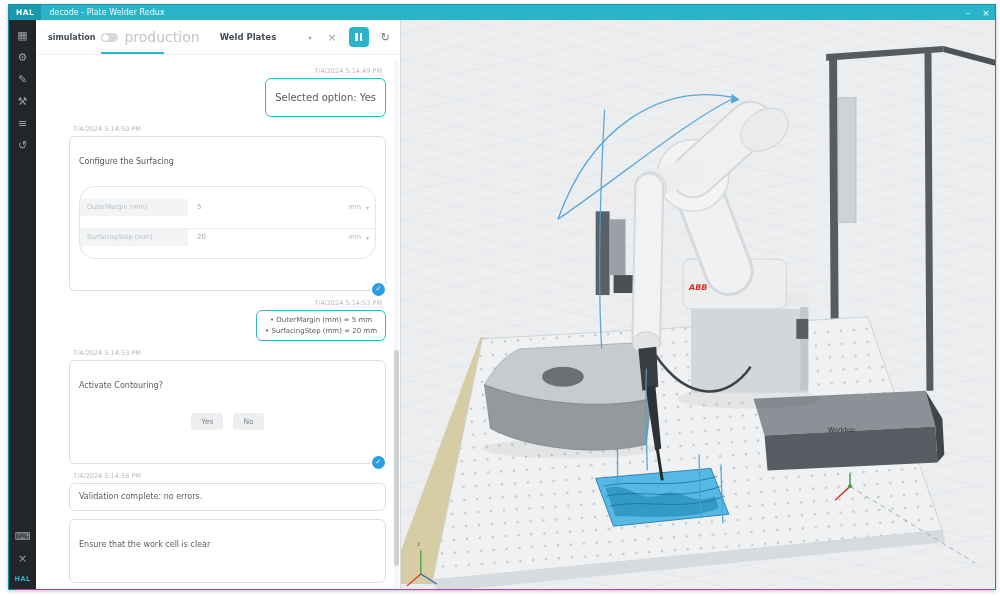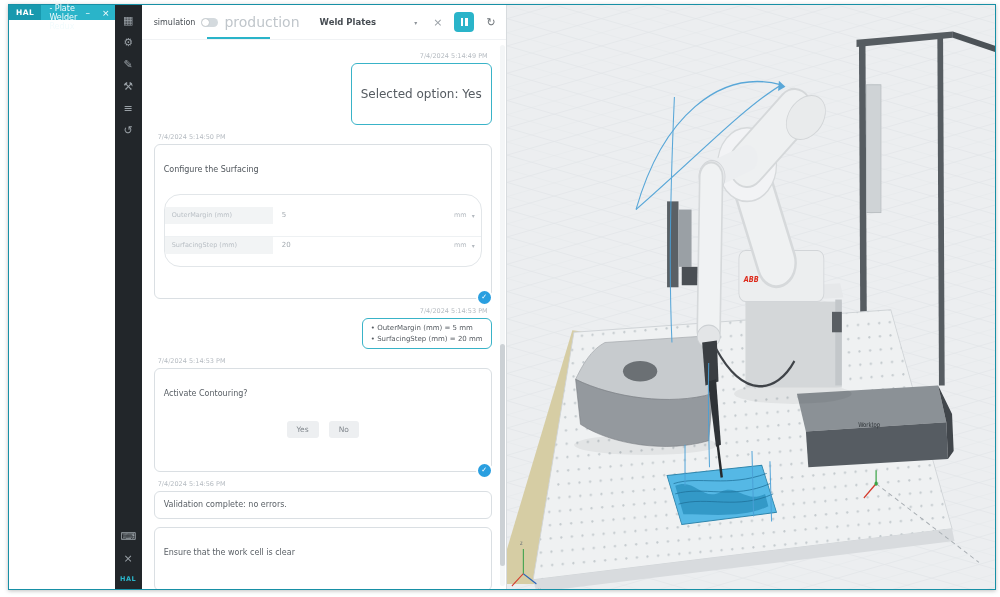--- a/index.html
+++ b/index.html
@@ -4,67 +4,67 @@
 <style>
   html,body { margin:0; padding:0; }
   body {
     width:1000px; height:597px; overflow:hidden; background:#ffffff;
     font-family:"DejaVu Sans", "Liberation Sans", sans-serif;
     -webkit-font-smoothing:antialiased;
   }
   .app {
     position:absolute; left:8px; top:4px; width:988px; height:586px;
     border:1px solid #1790a6; background:#fff; box-sizing:border-box;
-    box-shadow:0 1px 4px rgba(0,0,0,.25); display:flex; 
+    box-shadow:0 1px 4px rgba(0,0,0,.25); display:flex; flex-direction:column;
   }
   
   .titlebar { height:15px; flex:0 0 15px; background:#2ab4c9; display:flex; align-items:center; }
   .tb-logo { background:#1899ae; color:#fff; font-weight:bold; font-size:7.5px; padding:0 7px;
     align-self:stretch; display:flex; align-items:center; letter-spacing:.5px; }
   .tb-title { color:#f2fbfd; margin-left:8px; flex:1; font-size:8px; }
   .tb-btn { color:#fff; width:18px; text-align:center; font-size:9px; cursor:default; }
   
   .main { flex:1; display:flex; min-height:0; }
   
   .sidebar { width:27px; flex:0 0 27px; background:#22262a; display:flex; flex-direction:column;
     align-items:center; padding:10px 0 6px; gap:11px; box-sizing:border-box; }
   .sb-ic { color:#9aa1a7; font-size:11px; line-height:1; }
   .sb-spacer { flex:1; }
   .sb-logo { color:#2ab4c9; font-size:6.5px; font-weight:bold; letter-spacing:.5px; }
   
   .chat { width:365px; flex:0 0 365px; background:#fff; display:flex; flex-direction:column;
     border-right:1px solid #d7dbde; position:relative; box-sizing:border-box; }
   .toolbar { position:relative; display:flex; align-items:center; height:34px; flex:0 0 34px;
     padding:0 10px 0 12px; gap:6px; border-bottom:1px solid #f0f2f4; }
-  .mode-on  { font-size:8px; font-weight:normal; color:#474d53; }
+  .mode-on  { font-size:8px; font-weight:bold; color:#474d53; }
   .toggle { width:17px; height:9px; background:#d4dade; border-radius:5px; position:relative; flex:0 0 17px; }
   .knob { position:absolute; left:1px; top:1px; width:7px; height:7px; background:#fff; border-radius:50%;
     box-shadow:0 0 1px rgba(0,0,0,.4); }
   .mode-off { font-size:14px; color:#c0c6cb; }
   .proc { flex:1; display:flex; align-items:center; justify-content:space-between; margin-left:14px;
     font-size:8.5px; font-weight:bold; color:#474d53; }
   .caret { font-size:6px; color:#8d9399; }
   .tbtn { cursor:default; }
   .tbtn.x { color:#9aa0a6; font-size:11px; margin-left:10px; }
   .playbtn { width:20px; height:20px; border-radius:4px; background:#2ab4c9; display:flex;
     align-items:center; justify-content:center; gap:2px; margin-left:6px; flex:0 0 20px; }
   .playbtn i { display:block; width:2.5px; height:8px; background:#fff; }
   .tbtn.r { color:#6d7378; font-size:11px; margin-left:6px; }
   .tab-underline { position:absolute; left:65px; bottom:0; width:63px; height:2px; background:#2ab4c9; }
   
   .messages { position:relative; flex:1; overflow:hidden; padding:12px 14px 0 12px; }
-  .grp { margin-bottom:8px; }
+  .grp { margin-bottom:8px;margin-left:21px; }
   .grp.r { text-align:right; }
   .ts { font-size:6.5px; color:#b5bbc1; margin:0 2px 3px 4px; }
   .grp.r .ts { margin:0 4px 3px 2px; }
   .card { position:relative; background:#fff; border:1px solid #dadfe3; border-radius:6px;
     padding:7px 9px; font-size:8px; color:#5a6066; line-height:1.5; white-space:pre-line; text-align:left; }
   .bubble { display:inline-block; background:#fff; border:1px solid #39b3c8; border-radius:6px;
-    padding:21px 9px; font-size:12px; color:#555b61; line-height:1.5; white-space:pre-line; text-align:left; }
-  .bubble.small { font-size:7px; padding:4px 8px; }
+    padding:11px 9px; font-size:10px; color:#555b61; line-height:1.5; white-space:pre-line; text-align:left; }
+  .bubble.small { font-size:7px; padding:4px 8px;text-align:center; }
   .check { position:absolute; right:-2px; bottom:-8px; width:13px; height:13px; background:#2a9fe0;
     border:2px solid #fff; border-radius:50%; color:#fff; font-size:7px; line-height:13px; text-align:center; }
   .ctitle { font-size:8px; color:#50565c; margin-bottom:6px; }
   .form { border:1px solid #e2e6e9; border-radius:16px; overflow:hidden; }
   .frow { display:flex; align-items:center; height:17px; }
   .frow + .frow { border-top:1px solid #eef1f3; }
   .flabel { width:108px; flex:0 0 108px; align-self:stretch; display:flex; align-items:center;
     padding-left:7px; background:#f2f4f5; color:#b9bfc5; font-size:6.5px; box-sizing:border-box; }
   .fval { flex:1; padding-left:9px; font-size:7px; color:#a4abb1; }
   .funit { font-size:6.5px; color:#b4bac0; }

